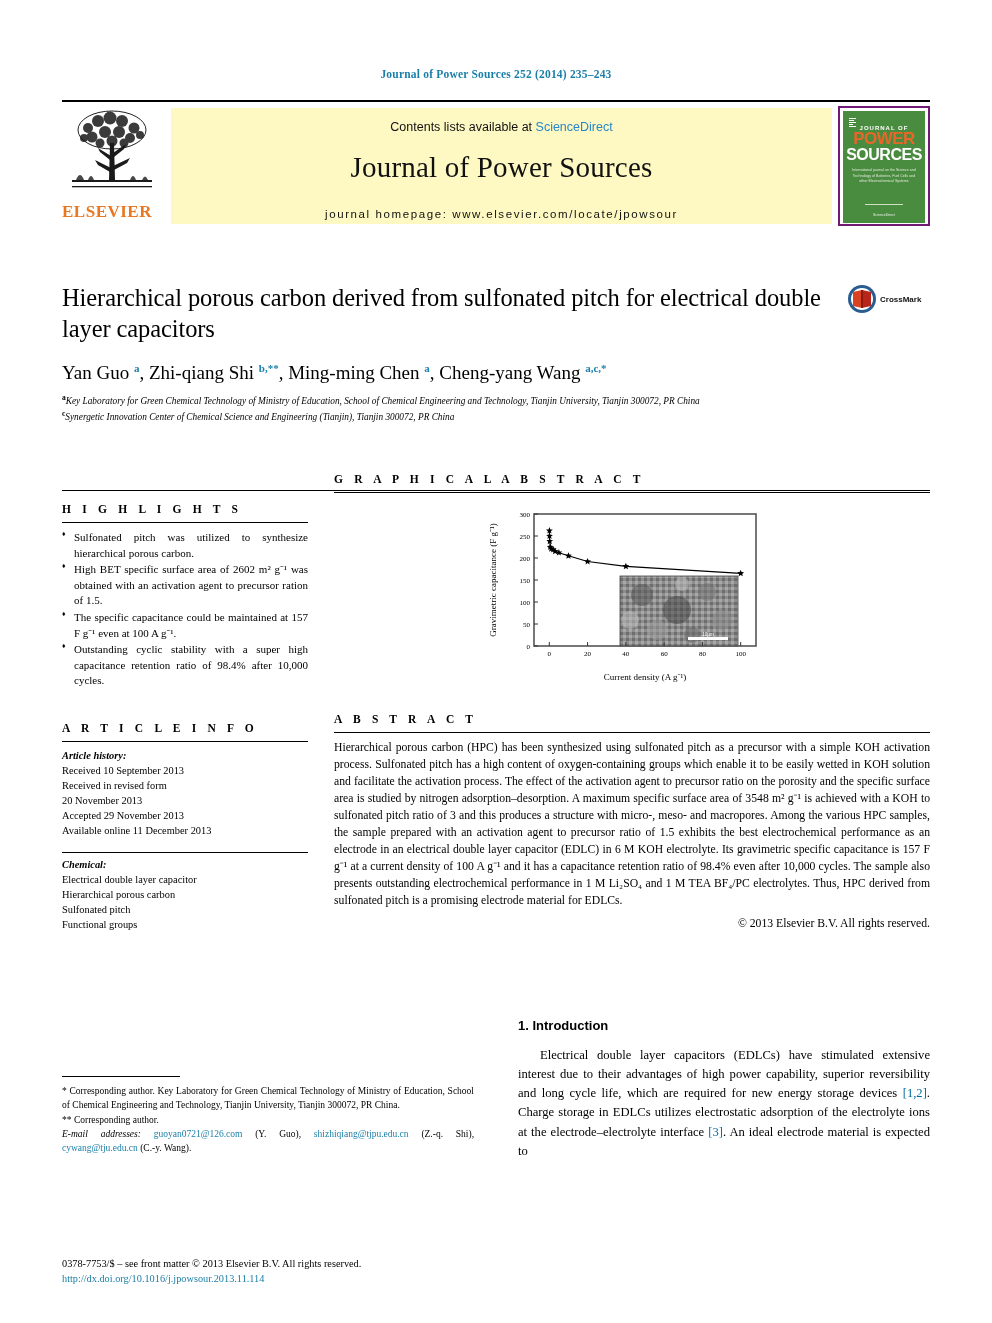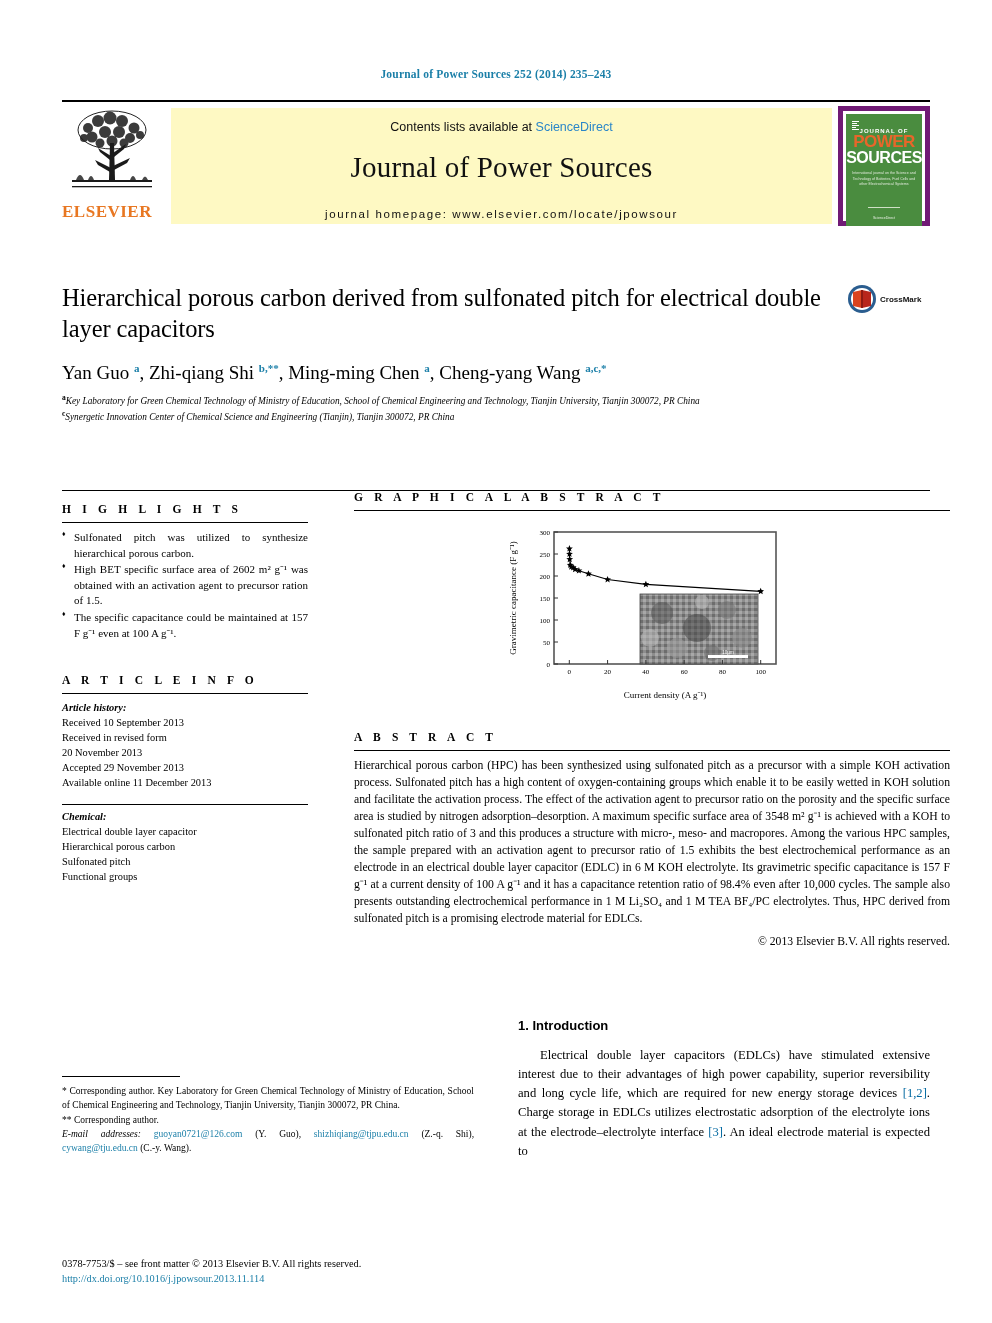--- a/index.html
+++ b/index.html
@@ -45,21 +45,21 @@
   .contents-line .sd { color:#2a86c8; }
   .journal-title {
     font-family:"Liberation Serif", serif;
     font-size:29px; margin-top:17px; letter-spacing:.2px; color:#111;
   }
   .homepage {
     font-family:"Liberation Sans", sans-serif;
     font-size:11.5px; margin-top:24px; letter-spacing:1.6px; color:#111;
   }
   .cover-thumb {
-    width:92px; margin:4px 0 6px 0; border:5px solid #701a75; background:#fff; padding:3px;
+    width:92px; margin:4px 0 6px 0; border:2px solid #701a75; background:#fff; padding:3px;
   }
   .cover-inner {
     background:#4a8c3f; height:112px; position:relative; overflow:hidden;
   }
   .cover-jof { color:#fff; font-family:"Liberation Sans",sans-serif; font-size:6px;
     letter-spacing:1px; text-align:center; margin-top:14px; font-weight:bold;}
   .cover-power { color:#E8662A; font-family:"Liberation Sans",sans-serif; font-weight:bold;
     font-size:17px; text-align:center; line-height:.95; letter-spacing:-.5px;}
   .cover-sources { color:#fff; font-family:"Liberation Sans",sans-serif; font-weight:bold;
     font-size:16px; text-align:center; line-height:.95; letter-spacing:-.5px;}
@@ -97,21 +97,21 @@
   .rule-thin { position:absolute; left:62px; width:868px; height:1px; background:#000; }
 
   
   .colhead {
     font-family:"Liberation Serif", serif;
     font-size:11.5px; font-weight:bold; letter-spacing:4.2px; color:#000;
   }
   .hr-strong { border:0; border-top:1.6px solid #000; margin:7px 0 7px 0; }
 
   .left-col { position:absolute; left:62px; top:503px; width:246px; }
-  .right-col { position:absolute; left:334px; top:491px; width:596px;margin-left:20px; }
+  .right-col { position:absolute; left:334px; top:473px; width:596px; }
 
   .highlights-list { margin:0; padding:0; list-style:none;
     font-family:"Liberation Serif", serif; font-size:11px; line-height:1.42; text-align:justify; }
   .highlights-list li { position:relative; padding-left:12px; margin-bottom:1px; }
   .highlights-list li:before {
     content:"♦"; position:absolute; left:0; top:0px; font-size:7px; color:#000;
   }
 
   
   .ga-box { margin-top:4px; width:100%; display:flex; justify-content:center; }
@@ -246,20 +246,21 @@
 
   <div class="rule-thin" style="top:490px;"></div>
 
   <div class="left-col">
     <div class="colhead">H I G H L I G H T S</div>
     <hr class="hr-strong">
     <ul class="highlights-list">
         <li>Sulfonated pitch was utilized to synthesize hierarchical porous carbon.</li>
         <li>High BET specific surface area of 2602 m² g⁻¹ was obtained with an activation agent to precursor ration of 1.5.</li>
         <li>The specific capacitance could be maintained at 157 F g⁻¹ even at 100 A g⁻¹.</li>
+        <li>Outstanding cyclic stability with a super high capacitance retention ratio of 98.4% after 10,000 cycles.</li>
       </ul>
 
     <div style="height:32px"></div>
 
     <div class="colhead">A R T I C L E   I N F O</div>
     <hr class="hr-strong">
     <div class="ainfo">
       <p class="it">Article history:</p>
       <div>
           <p>Received 10 September 2013</p>

